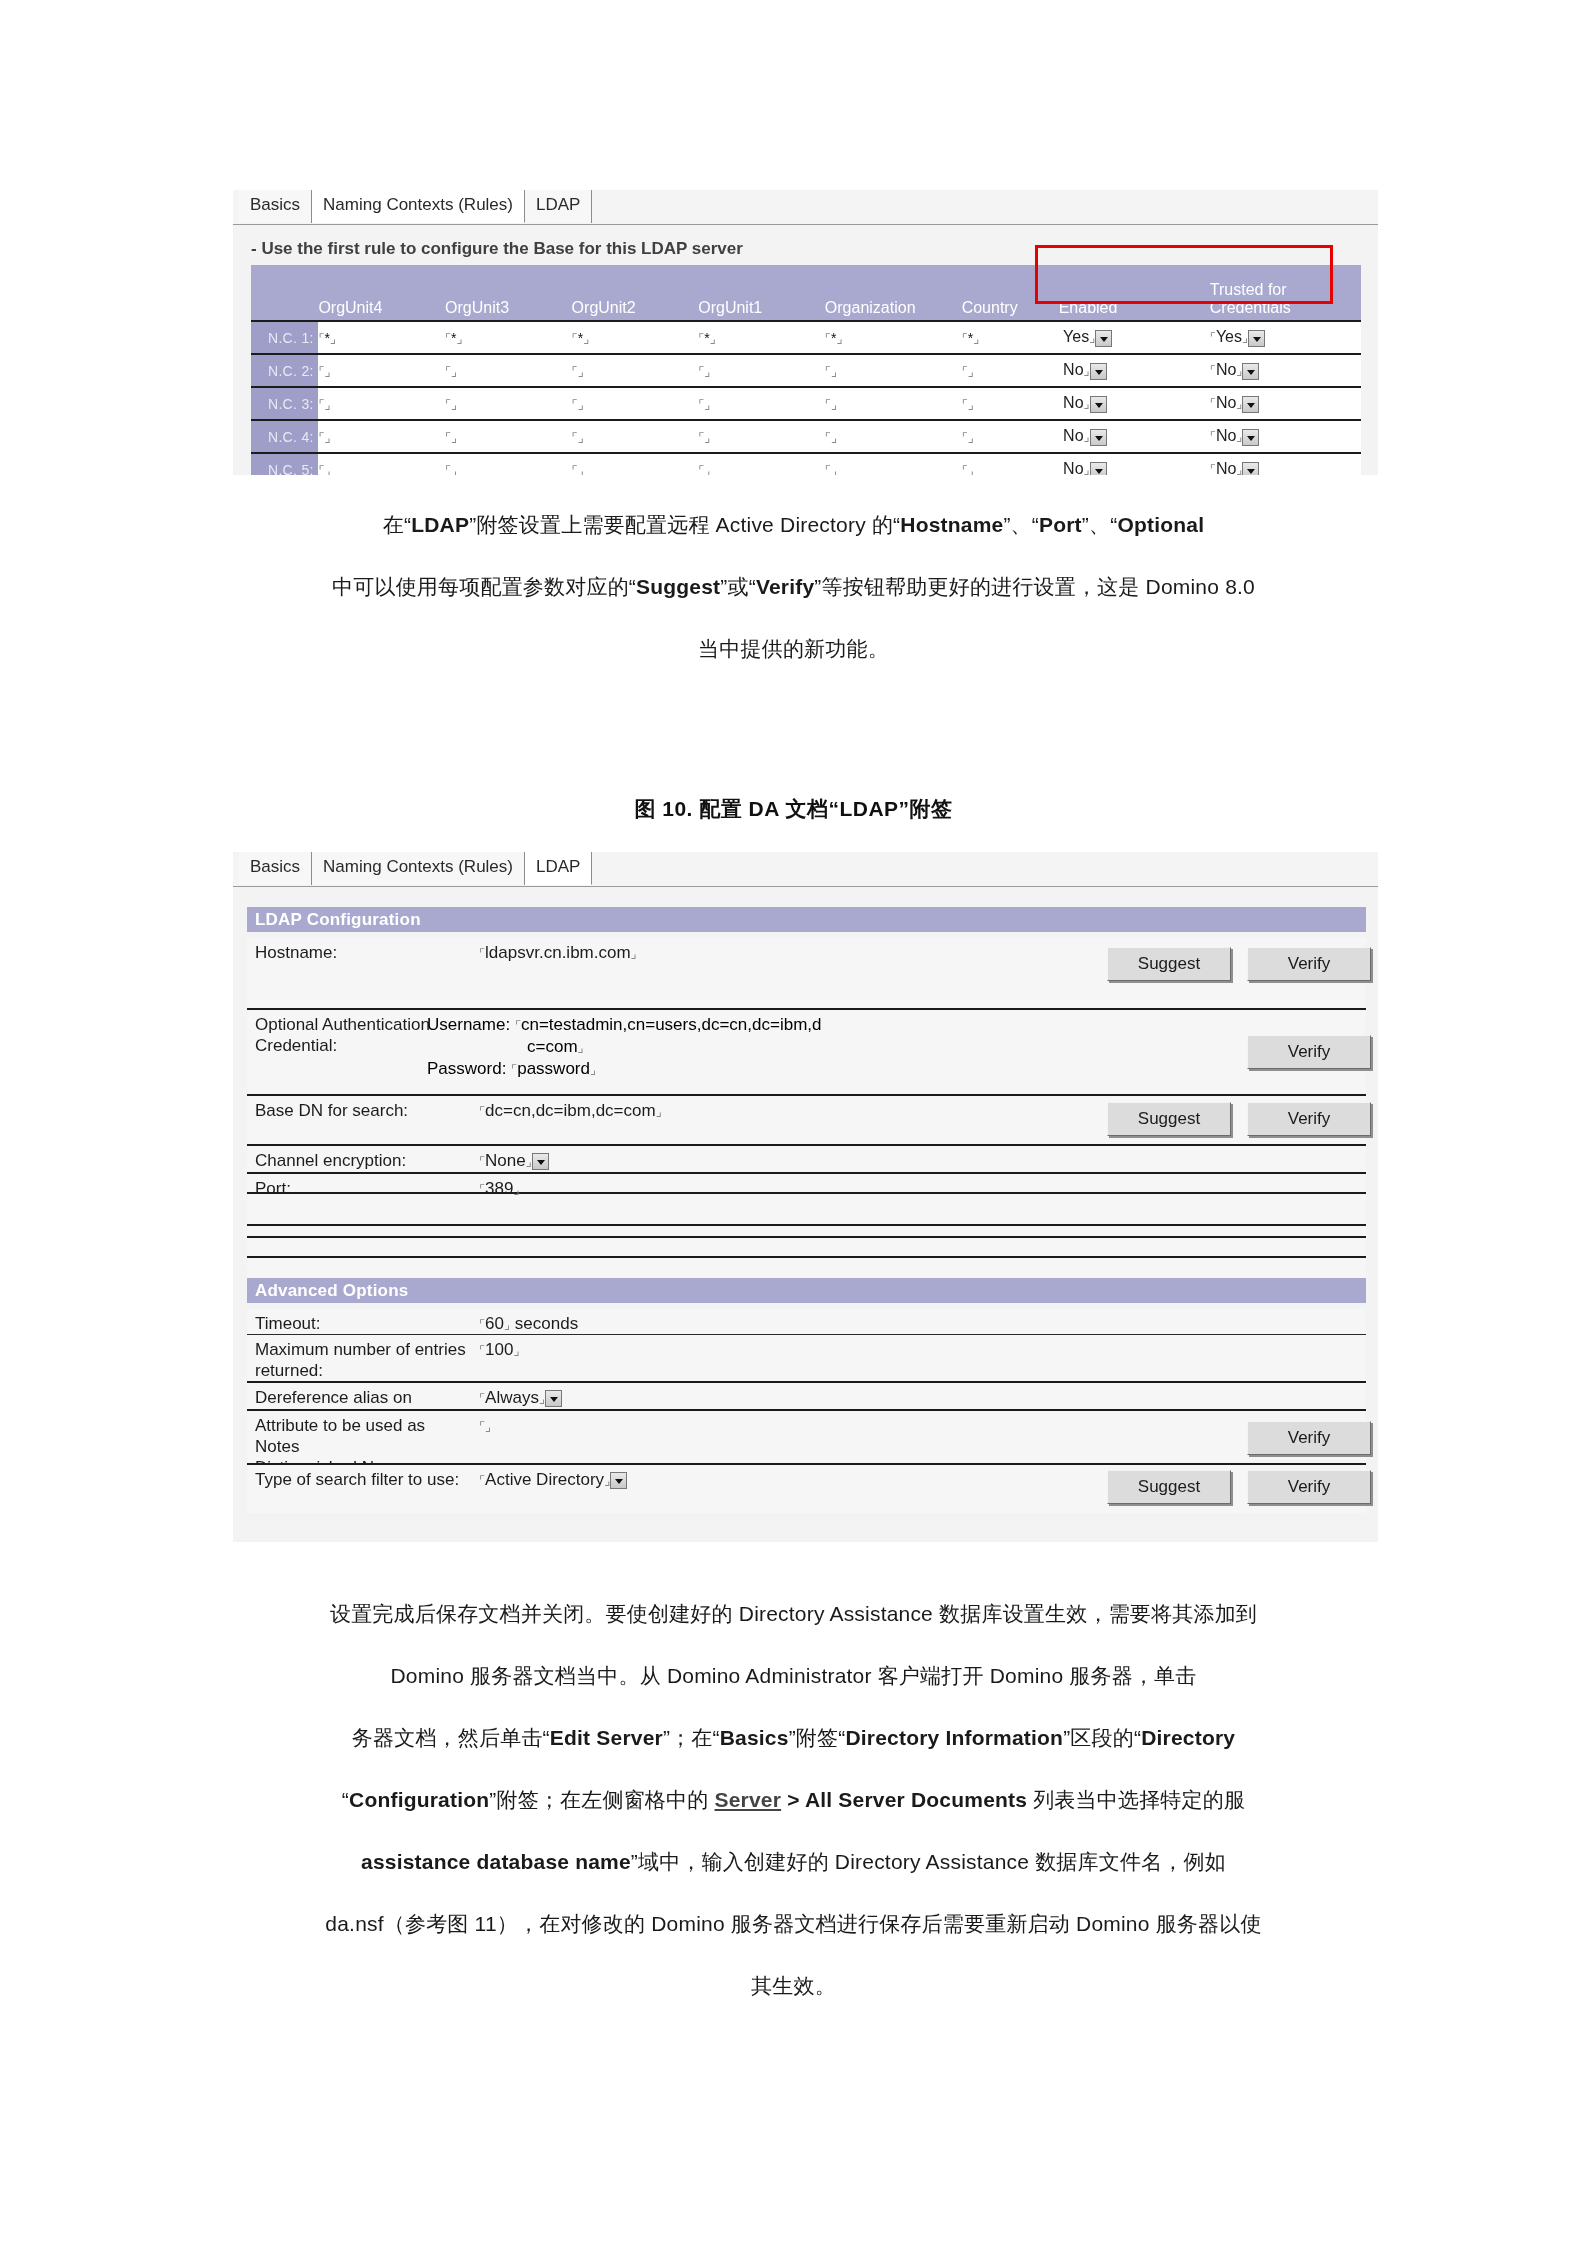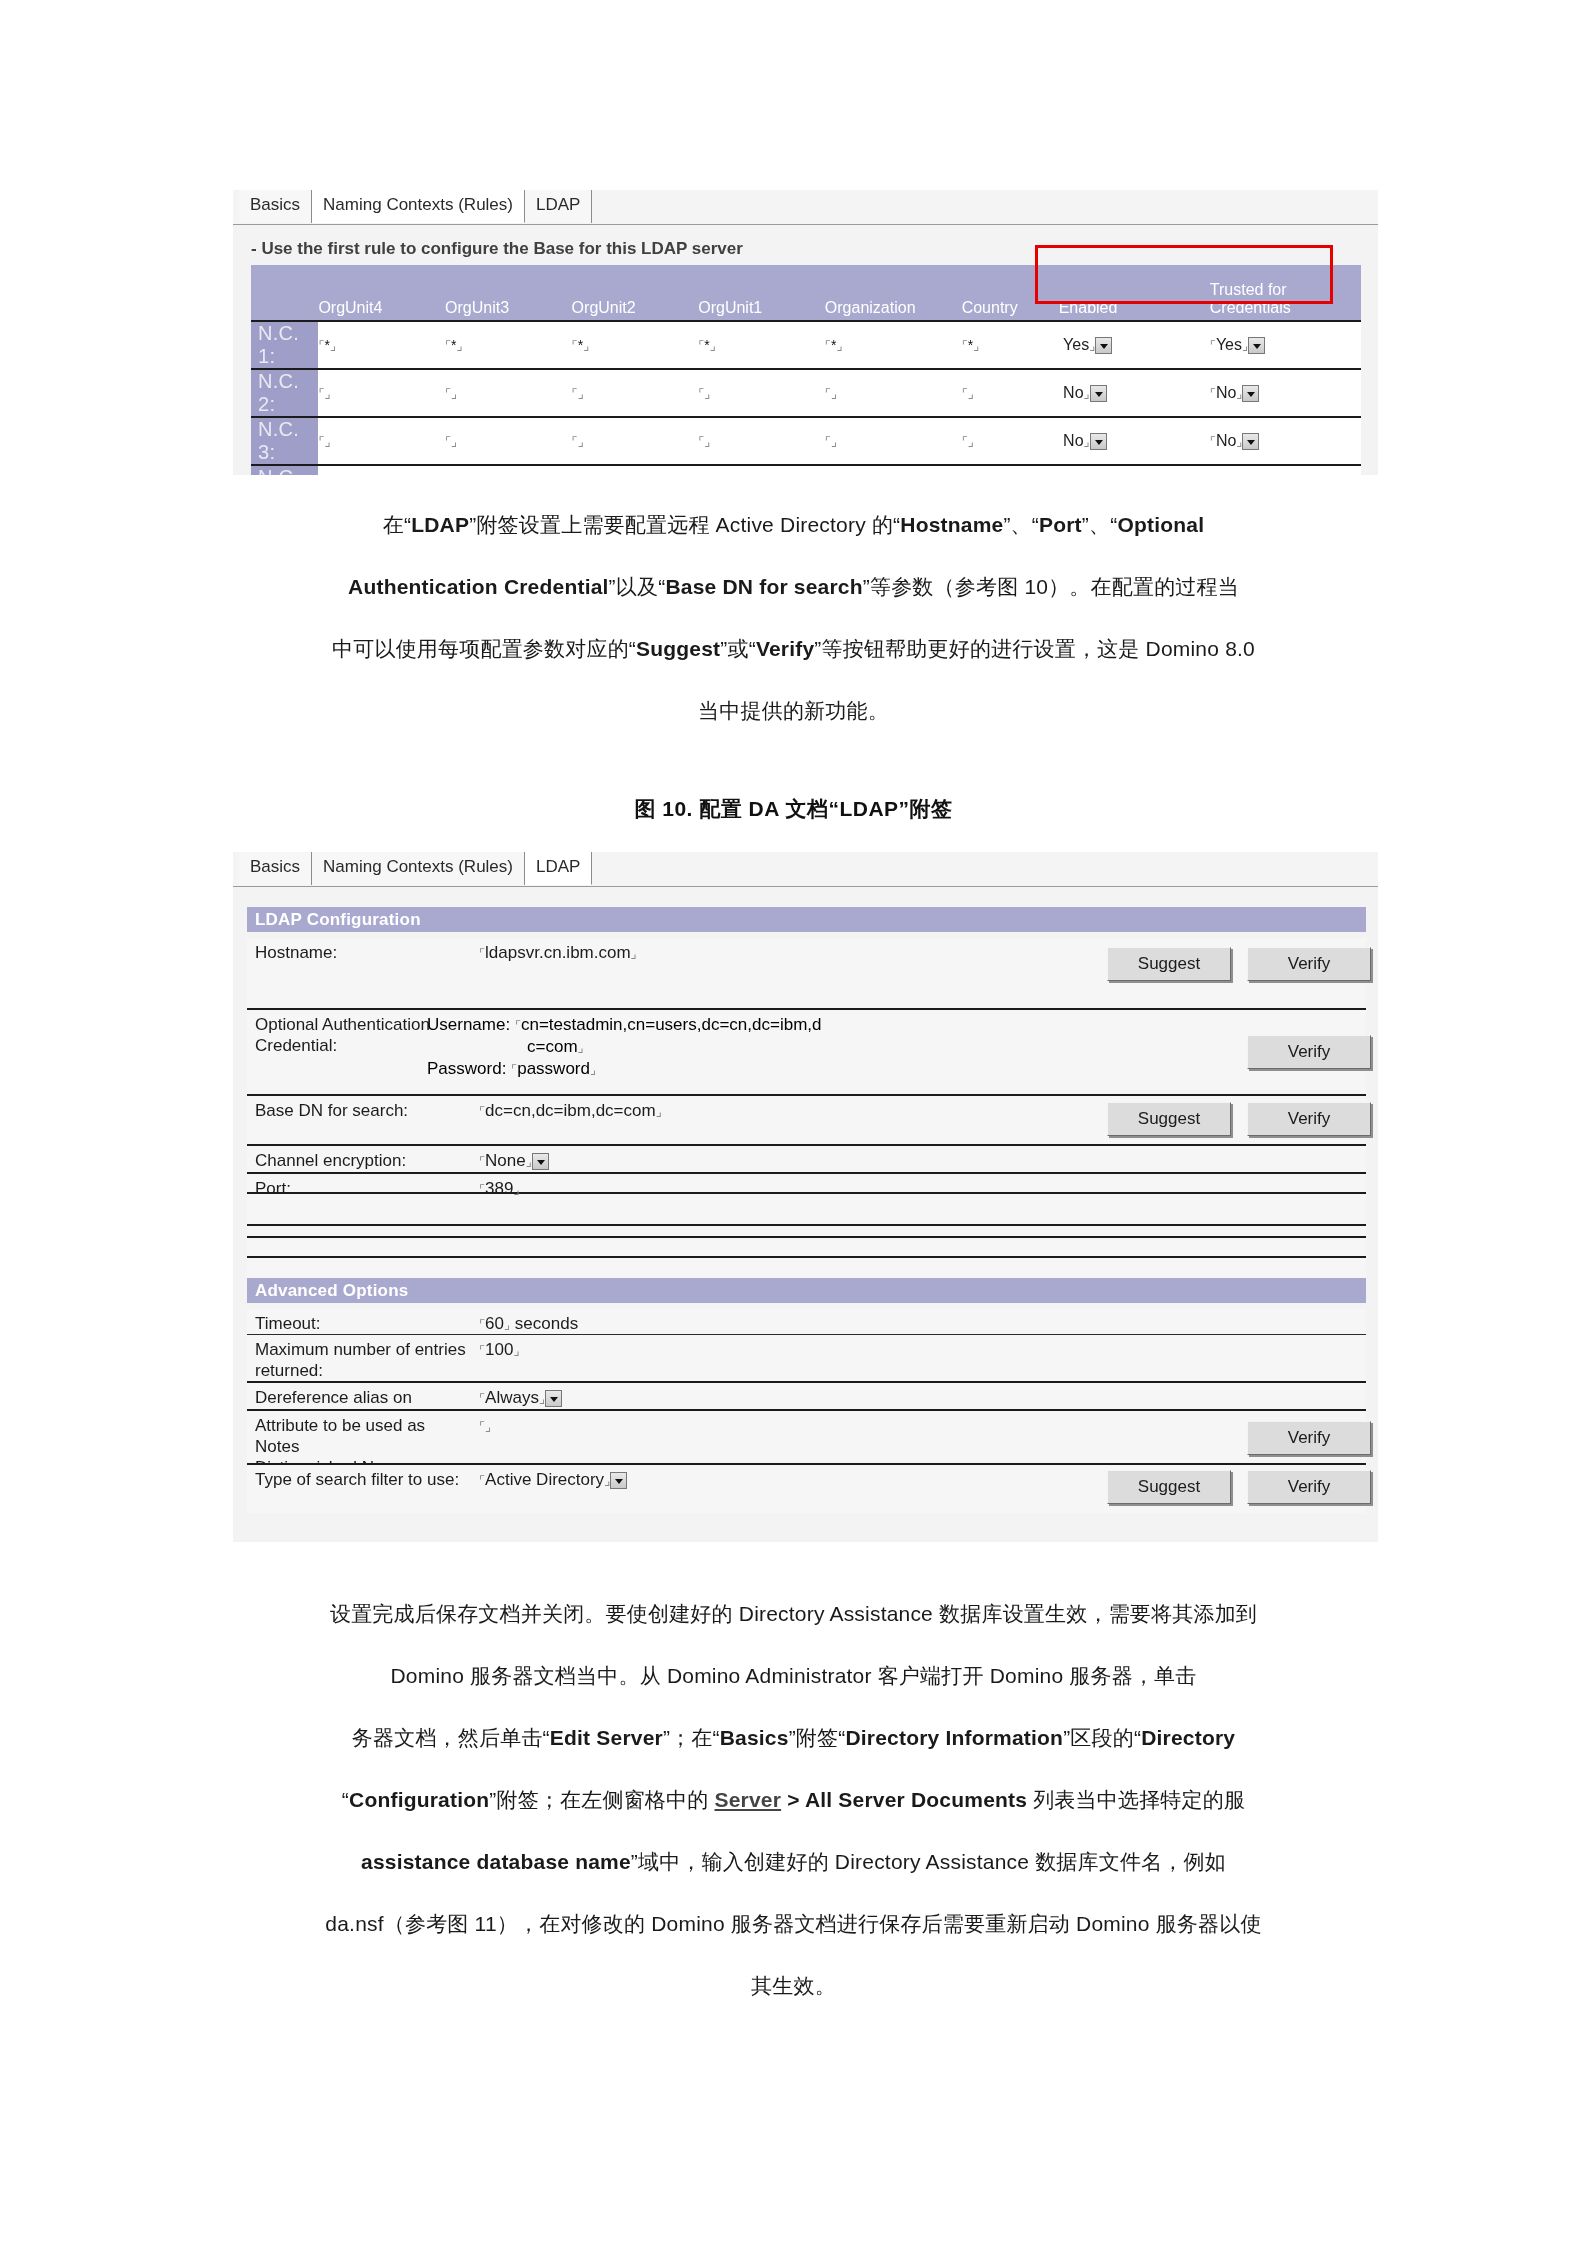--- a/index.html
+++ b/index.html
@@ -117,22 +117,22 @@
     font-size: 16px;
     background: #ffffff;
     border-top: 2px solid #1b1b1b;
     padding: 0;
     vertical-align: middle;
     color: #222;
   }
   .nc-row td.lead {
     background: #9e9ec8;
     color: #e9e9f4;
-    font-size: 20px;
-    padding-left: 7px;
+    font-size: 14px;
+    padding-left: 17px;
     letter-spacing: 0.3px;
   }
   .fmark { color: #8a8a8a; font-size: 13px; }
   .fmark-r { color: #8a8a8a; font-size: 13px; }
   .astr { color: #111; font-size: 14px; }
   .ddl {
     display: inline-block;
     width: 17px; height: 17px;
     border: 1px solid #777;
     background: linear-gradient(#e9e9e9,#c9c9c9);
@@ -322,23 +322,20 @@
 
       <div class="red-box" style="left:802px; top:-20px; width:292px; height:53px;"></div>
     </div>
   </div>
 
   <div class="doc-para" style="left:0px; top:494px; width:1587px;">
     <div>
       <span>在“</span><b>LDAP</b><span>”附签设置上需要配置远程 Active Directory 的“</span><b>Hostname</b><span>”、“</span><b>Port</b><span>”、“</span><b>Optional</b>
     </div>
     <div>
-      <b>Authentication Credential</b><span>”以及“</span><b>Base DN for search</b><span>”等参数（参考图 10）。在配置的过程当</span>
-    </div>
-    <div>
       <span>中可以使用每项配置参数对应的“</span><b>Suggest</b><span>”或“</span><b>Verify</b><span>”等按钮帮助更好的进行设置，这是 Domino 8.0</span>
     </div>
     <div>
       <span>当中提供的新功能。</span>
     </div>
   </div>
 
   <div class="caption" style="top:795px;">图 10. 配置 DA 文档“LDAP”附签</div>
 
   <div class="shot" style="left:233px; top:852px; width:1145px; height:690px;">

